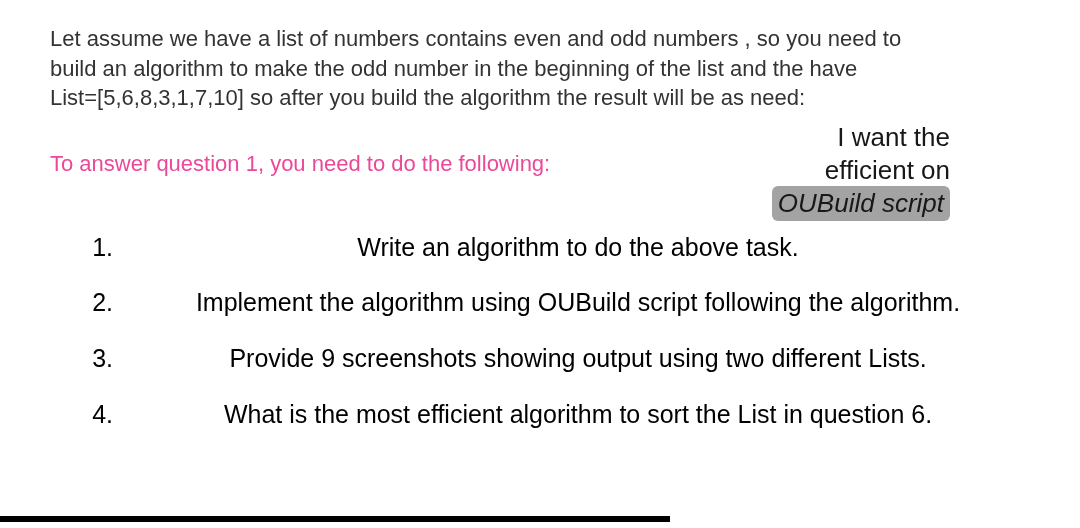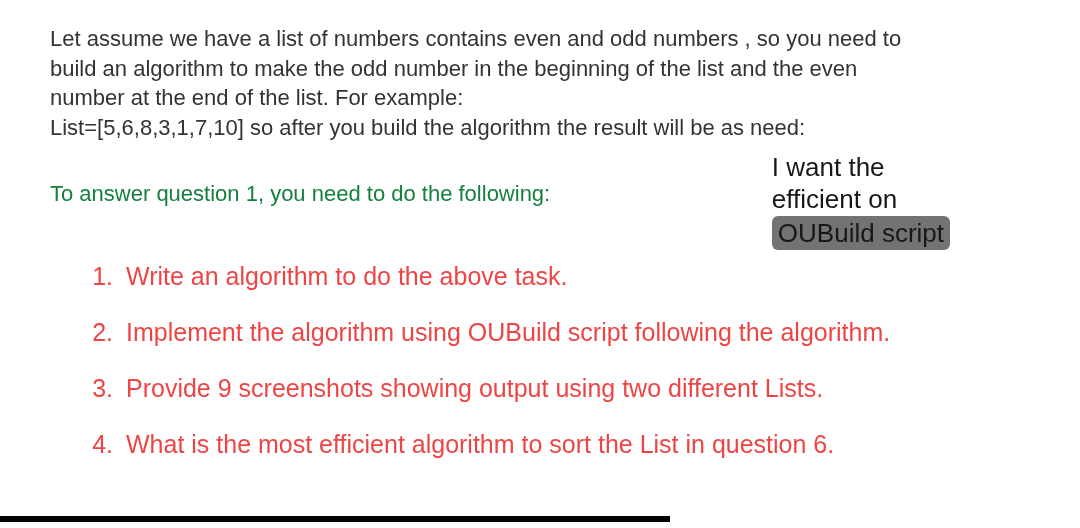--- a/index.html
+++ b/index.html
@@ -19,65 +19,66 @@
   }
   .intro p { margin: 0; }
   .mid-row {
     display: flex;
     align-items: flex-start;
     justify-content: space-between;
     margin-bottom: 10px;
   }
   .follow {
     font-size: 22px;
-    color: #15803d;
+    color: #ec4899;
     padding-top: 10px;
   }
   .callout {
     font-size: 26px;
     line-height: 1.25;
-    text-align: left;
+    text-align: right;
     padding-right: 80px;
     color: #181818;
     font-weight: 400;
     margin-top: -20px;
   }
   .callout .line3 {
-    background: #737373;
+    background: #a3a3a3;
     border-radius: 6px;
     padding: 1px 6px;
     display: inline-block;
+    font-style: italic;
   }
   ol.tasks {
     list-style: decimal;
     padding-left: 70px;
     font-size: 25px;
-    color: #ef4444;
+    color: #000000;
+    text-align: center;
   }
   ol.tasks li {
     margin-bottom: 22px;
     line-height: 1.35;
     padding-left: 6px;
   }
   .bottom-rule {
     position: absolute;
     left: 0;
     bottom: 6px;
     width: 62%;
     height: 6px;
     background: #000;
   }
 </style>
 </head>
 <body>
 
 <div class="intro">
   <p>Let assume we have a list of numbers contains even and odd numbers , so you need to</p>
-  <p>build an algorithm to make the odd number in the beginning of the list and the even</p>
-  <p>number at the end of the list. For example:</p>
+  <p>build an algorithm to make the odd number in the beginning of the list and the have</p>
   <p>List=[5,6,8,3,1,7,10] so after you build the algorithm the result will be as need:</p>
 </div>
 
 <div class="mid-row">
   <div class="follow">To answer question 1, you need to do the following:</div>
   <div class="callout">
     <div>I want the</div>
     <div>efficient on</div>
     <div class="line3">OUBuild script</div>
   </div>

